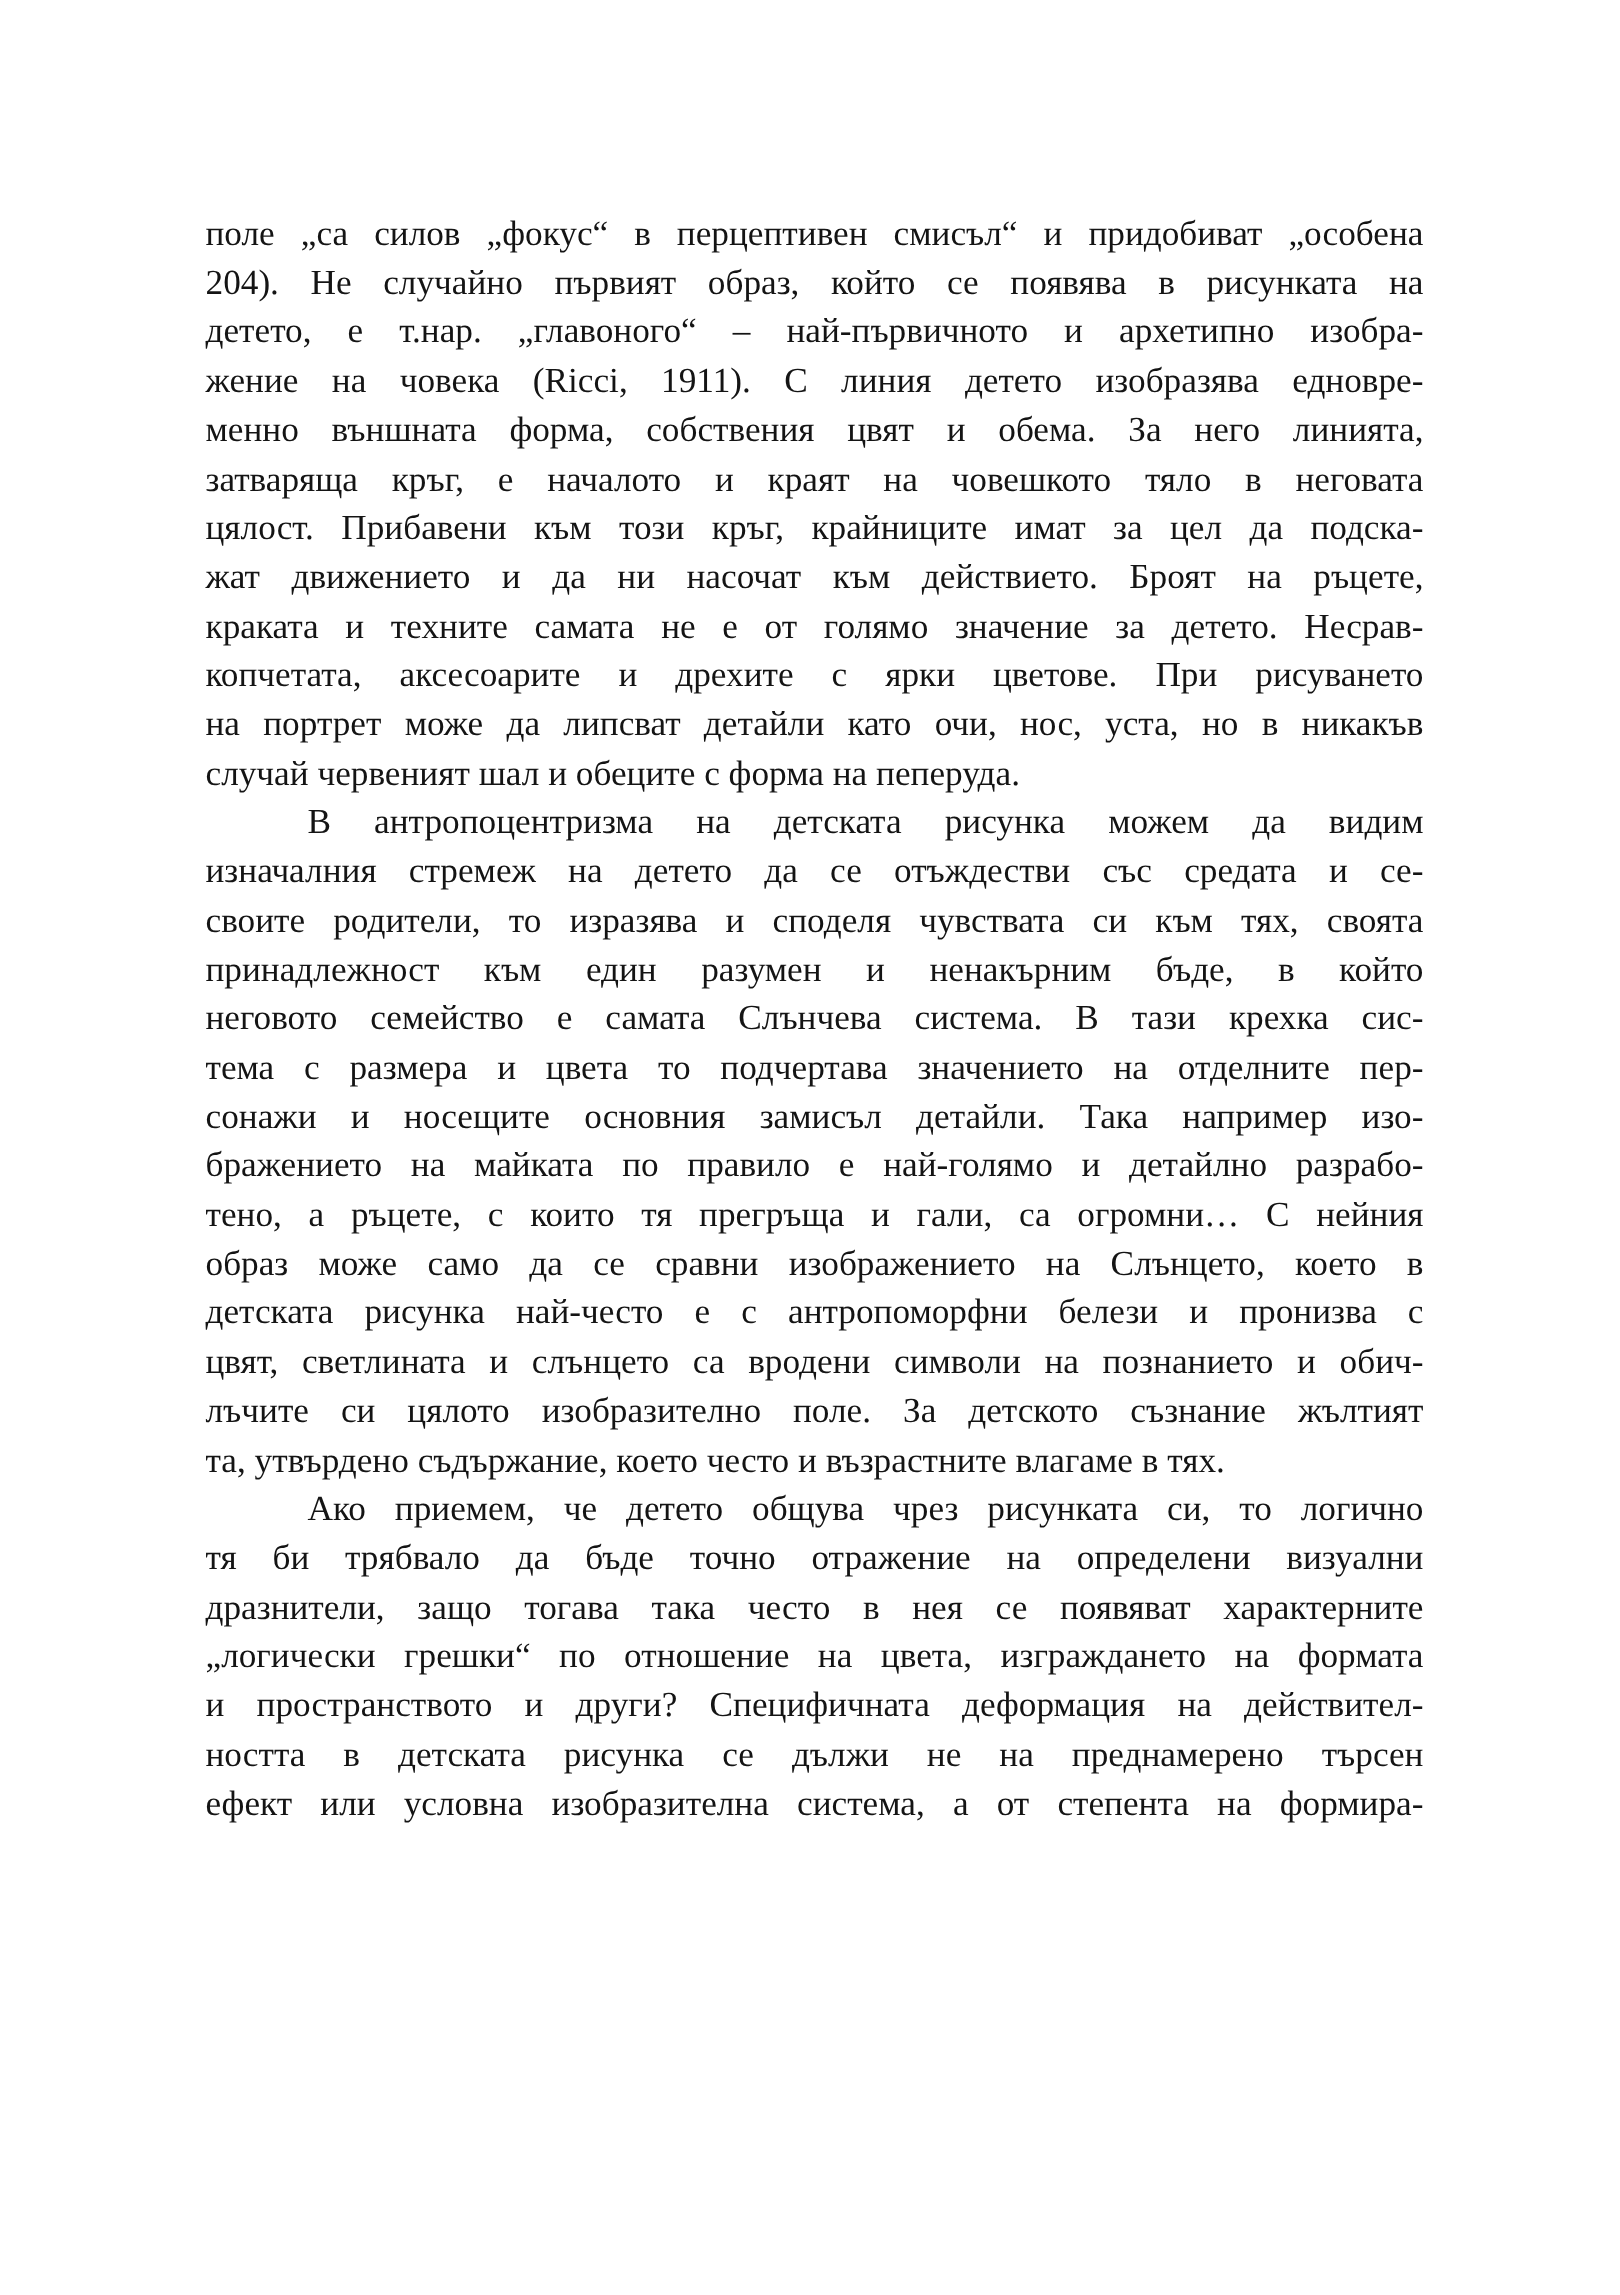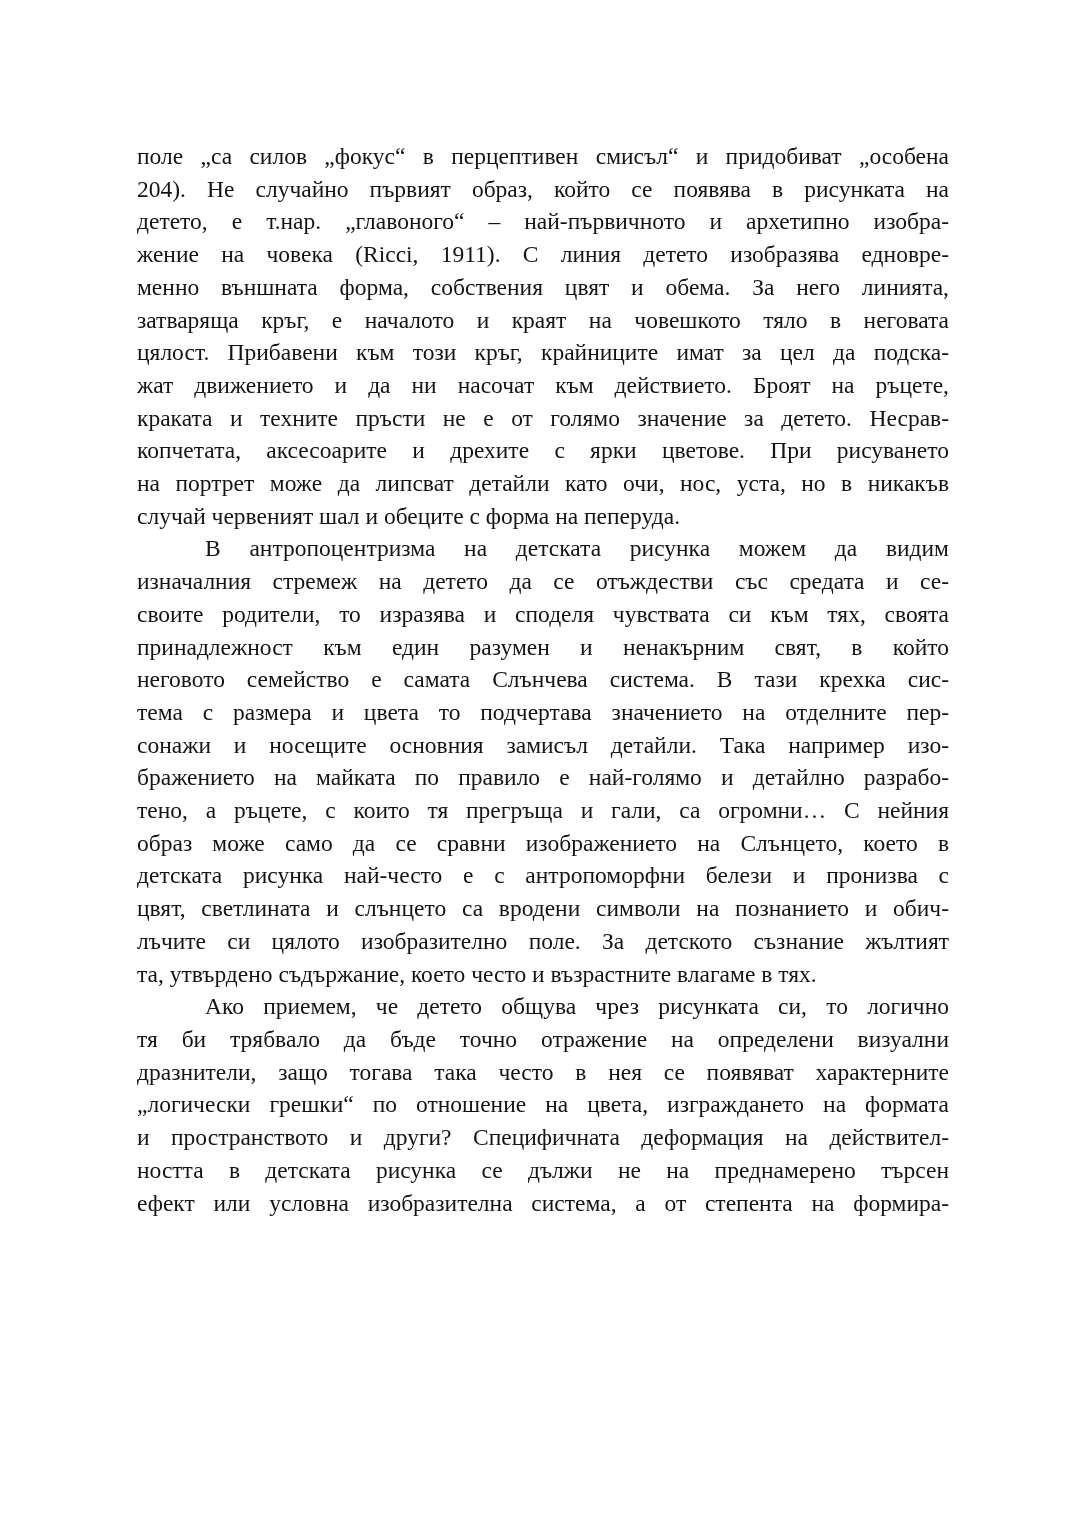--- a/index.html
+++ b/index.html
@@ -60,30 +60,30 @@
   <main class="text-block">
       <div class="paragraph">
         <div class="line j">поле „са силов „фокус“ в перцептивен смисъл“ и придобиват „особена</div>
         <div class="line j">204). Не случайно първият образ, който се появява в рисунката на</div>
         <div class="line j">детето, е т.нар. „главоного“ – най-първичното и архетипно изобра-</div>
         <div class="line j">жение на човека (Ricci, 1911). С линия детето изобразява едновре-</div>
         <div class="line j">менно външната форма, собствения цвят и обема. За него линията,</div>
         <div class="line j">затваряща кръг, е началото и краят на човешкото тяло в неговата</div>
         <div class="line j">цялост. Прибавени към този кръг, крайниците имат за цел да подска-</div>
         <div class="line j">жат движението и да ни насочат към действието. Броят на ръцете,</div>
-        <div class="line j">краката и техните пръсти не е от голямо значение за детето. Несрав-</div>
+        <div class="line j">краката и техните самата не е от голямо значение за детето. Несрав-</div>
         <div class="line j">копчетата, аксесоарите и дрехите с ярки цветове. При рисуването</div>
         <div class="line j">на портрет може да липсват детайли като очи, нос, уста, но в никакъв</div>
         <div class="line">случай червеният шал и обеците с форма на пеперуда.</div>
       </div>
       <div class="paragraph">
         <div class="line j ind">В антропоцентризма на детската рисунка можем да видим</div>
         <div class="line j">изначалния стремеж на детето да се отъждестви със средата и се-</div>
         <div class="line j">своите родители, то изразява и споделя чувствата си към тях, своята</div>
-        <div class="line j">принадлежност към един разумен и ненакърним свят, в който</div>
+        <div class="line j">принадлежност към един разумен и ненакърним бъде, в който</div>
         <div class="line j">неговото семейство е самата Слънчева система. В тази крехка сис-</div>
         <div class="line j">тема с размера и цвета то подчертава значението на отделните пер-</div>
         <div class="line j">сонажи и носещите основния замисъл детайли. Така например изо-</div>
         <div class="line j">бражението на майката по правило е най-голямо и детайлно разрабо-</div>
         <div class="line j">тено, а ръцете, с които тя прегръща и гали, са огромни… С нейния</div>
         <div class="line j">образ може само да се сравни изображението на Слънцето, което в</div>
         <div class="line j">детската рисунка най-често е с антропоморфни белези и пронизва с</div>
         <div class="line j">цвят, светлината и слънцето са вродени символи на познанието и обич-</div>
         <div class="line j">лъчите си цялото изобразително поле. За детското съзнание жълтият</div>
         <div class="line">та, утвърдено съдържание, което често и възрастните влагаме в тях.</div>

